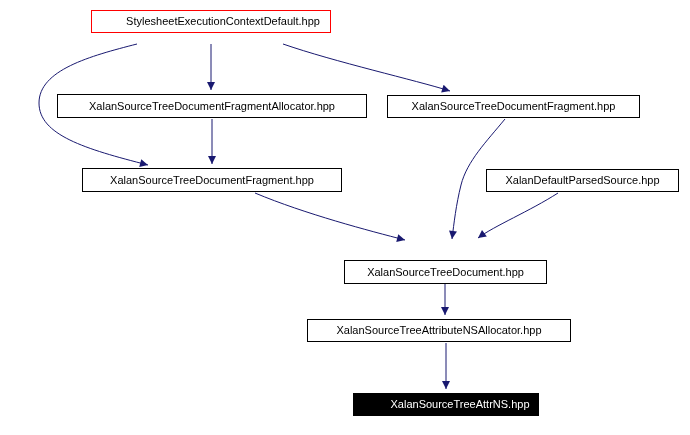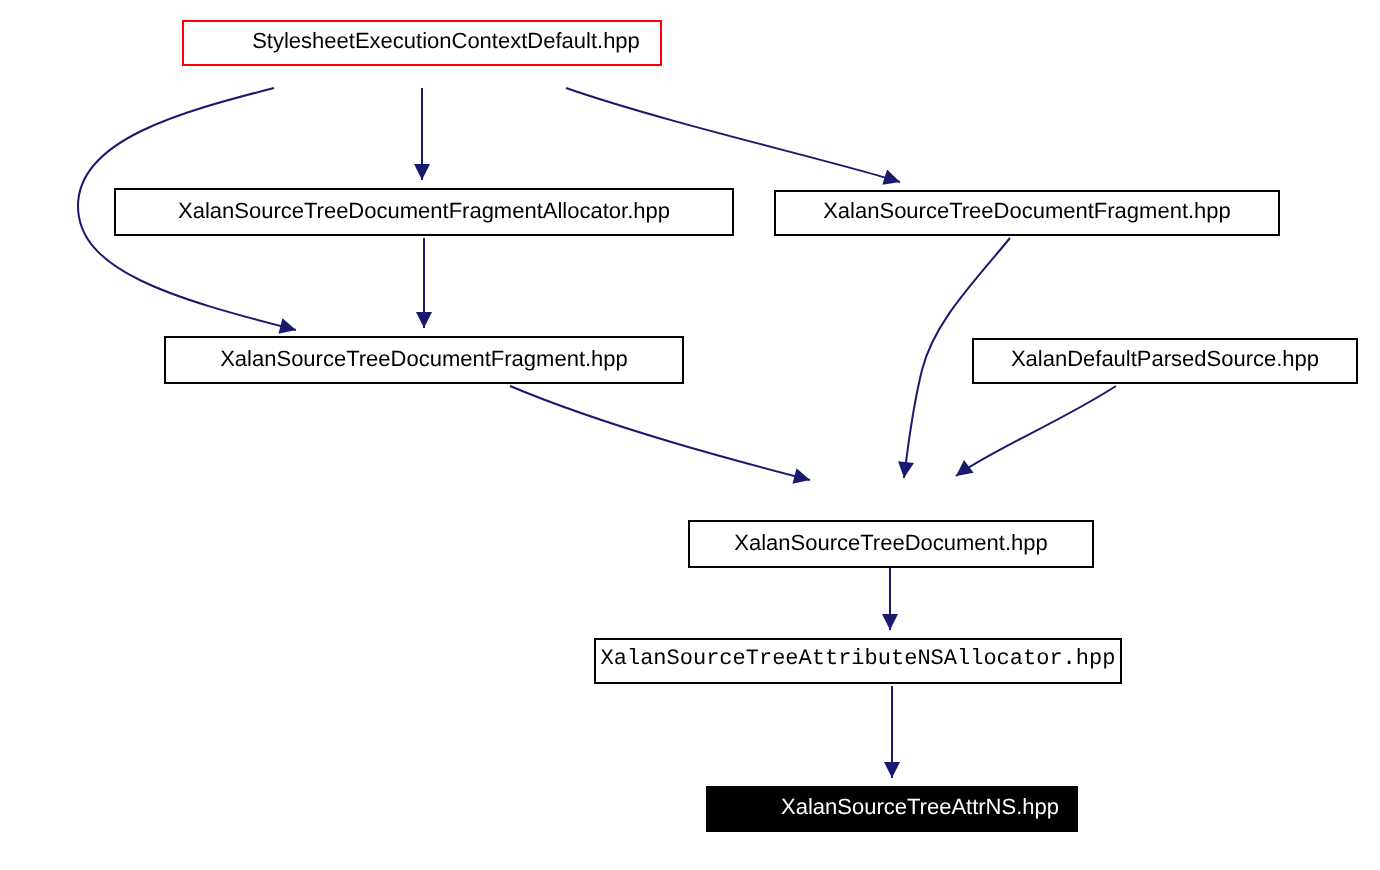--- a/index.html
+++ b/index.html
@@ -83,17 +83,17 @@
   <div class="node" style="left:57px; top:94px; width:310px; height:24px;text-align:right;">XalanSourceTreeDocumentFragmentAllocator.hpp</div>
 
   <div class="node" style="left:387px; top:95px; width:253px; height:23px;">XalanSourceTreeDocumentFragment.hpp</div>
 
   <div class="node" style="left:82px; top:168px; width:260px; height:24px;">XalanSourceTreeDocumentFragment.hpp</div>
 
   <div class="node" style="left:486px; top:169px; width:193px; height:23px;">XalanDefaultParsedSource.hpp</div>
 
   <div class="node" style="left:344px; top:244px; width:203px; height:24px;margin-top:16px;">XalanSourceTreeDocument.hpp</div>
 
-  <div class="node" style="left:297px; top:319px; width:264px; height:23px;font-family:Liberation Mono, monospace;">XalanSourceTreeAttributeNSAllocator.hpp</div>
+  <div class="node" style="left:307px; top:319px; width:264px; height:23px;">XalanSourceTreeAttributeNSAllocator.hpp</div>
 
   <div class="node inverted" style="left:353px; top:393px; width:186px; height:23px;">XalanSourceTreeAttrNS.hpp</div>
 
 </div>
 
 </body></html>

